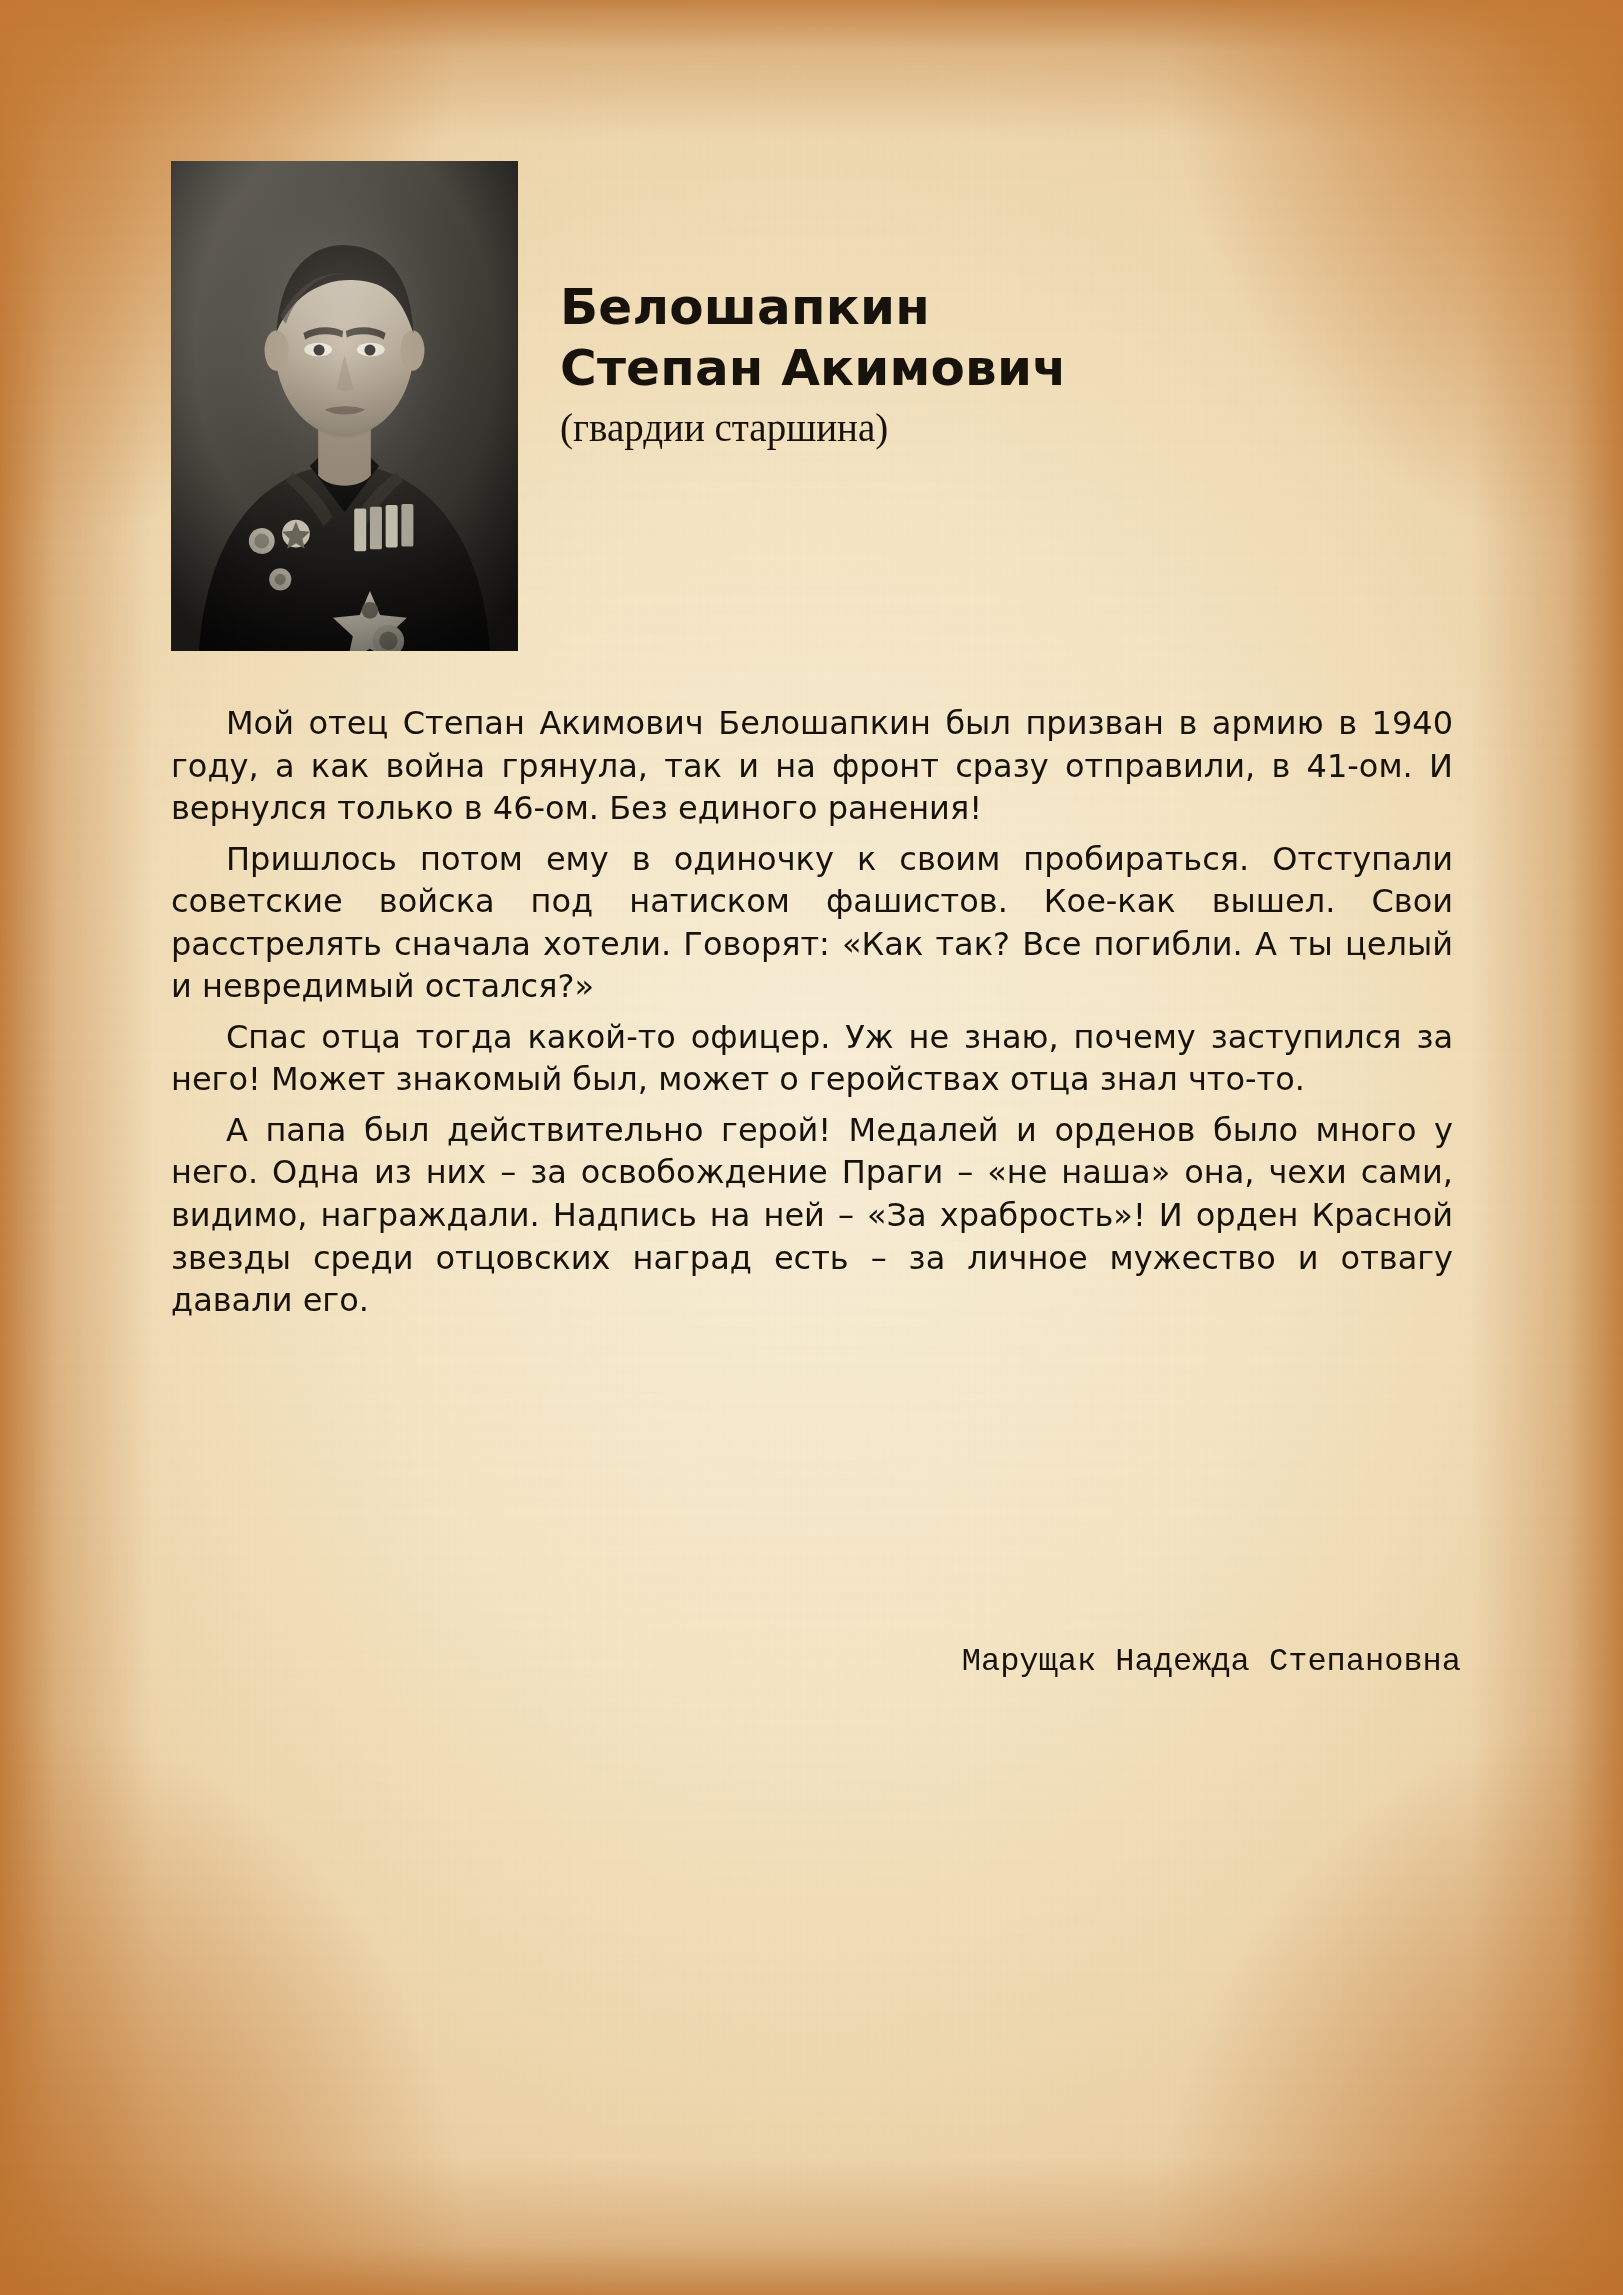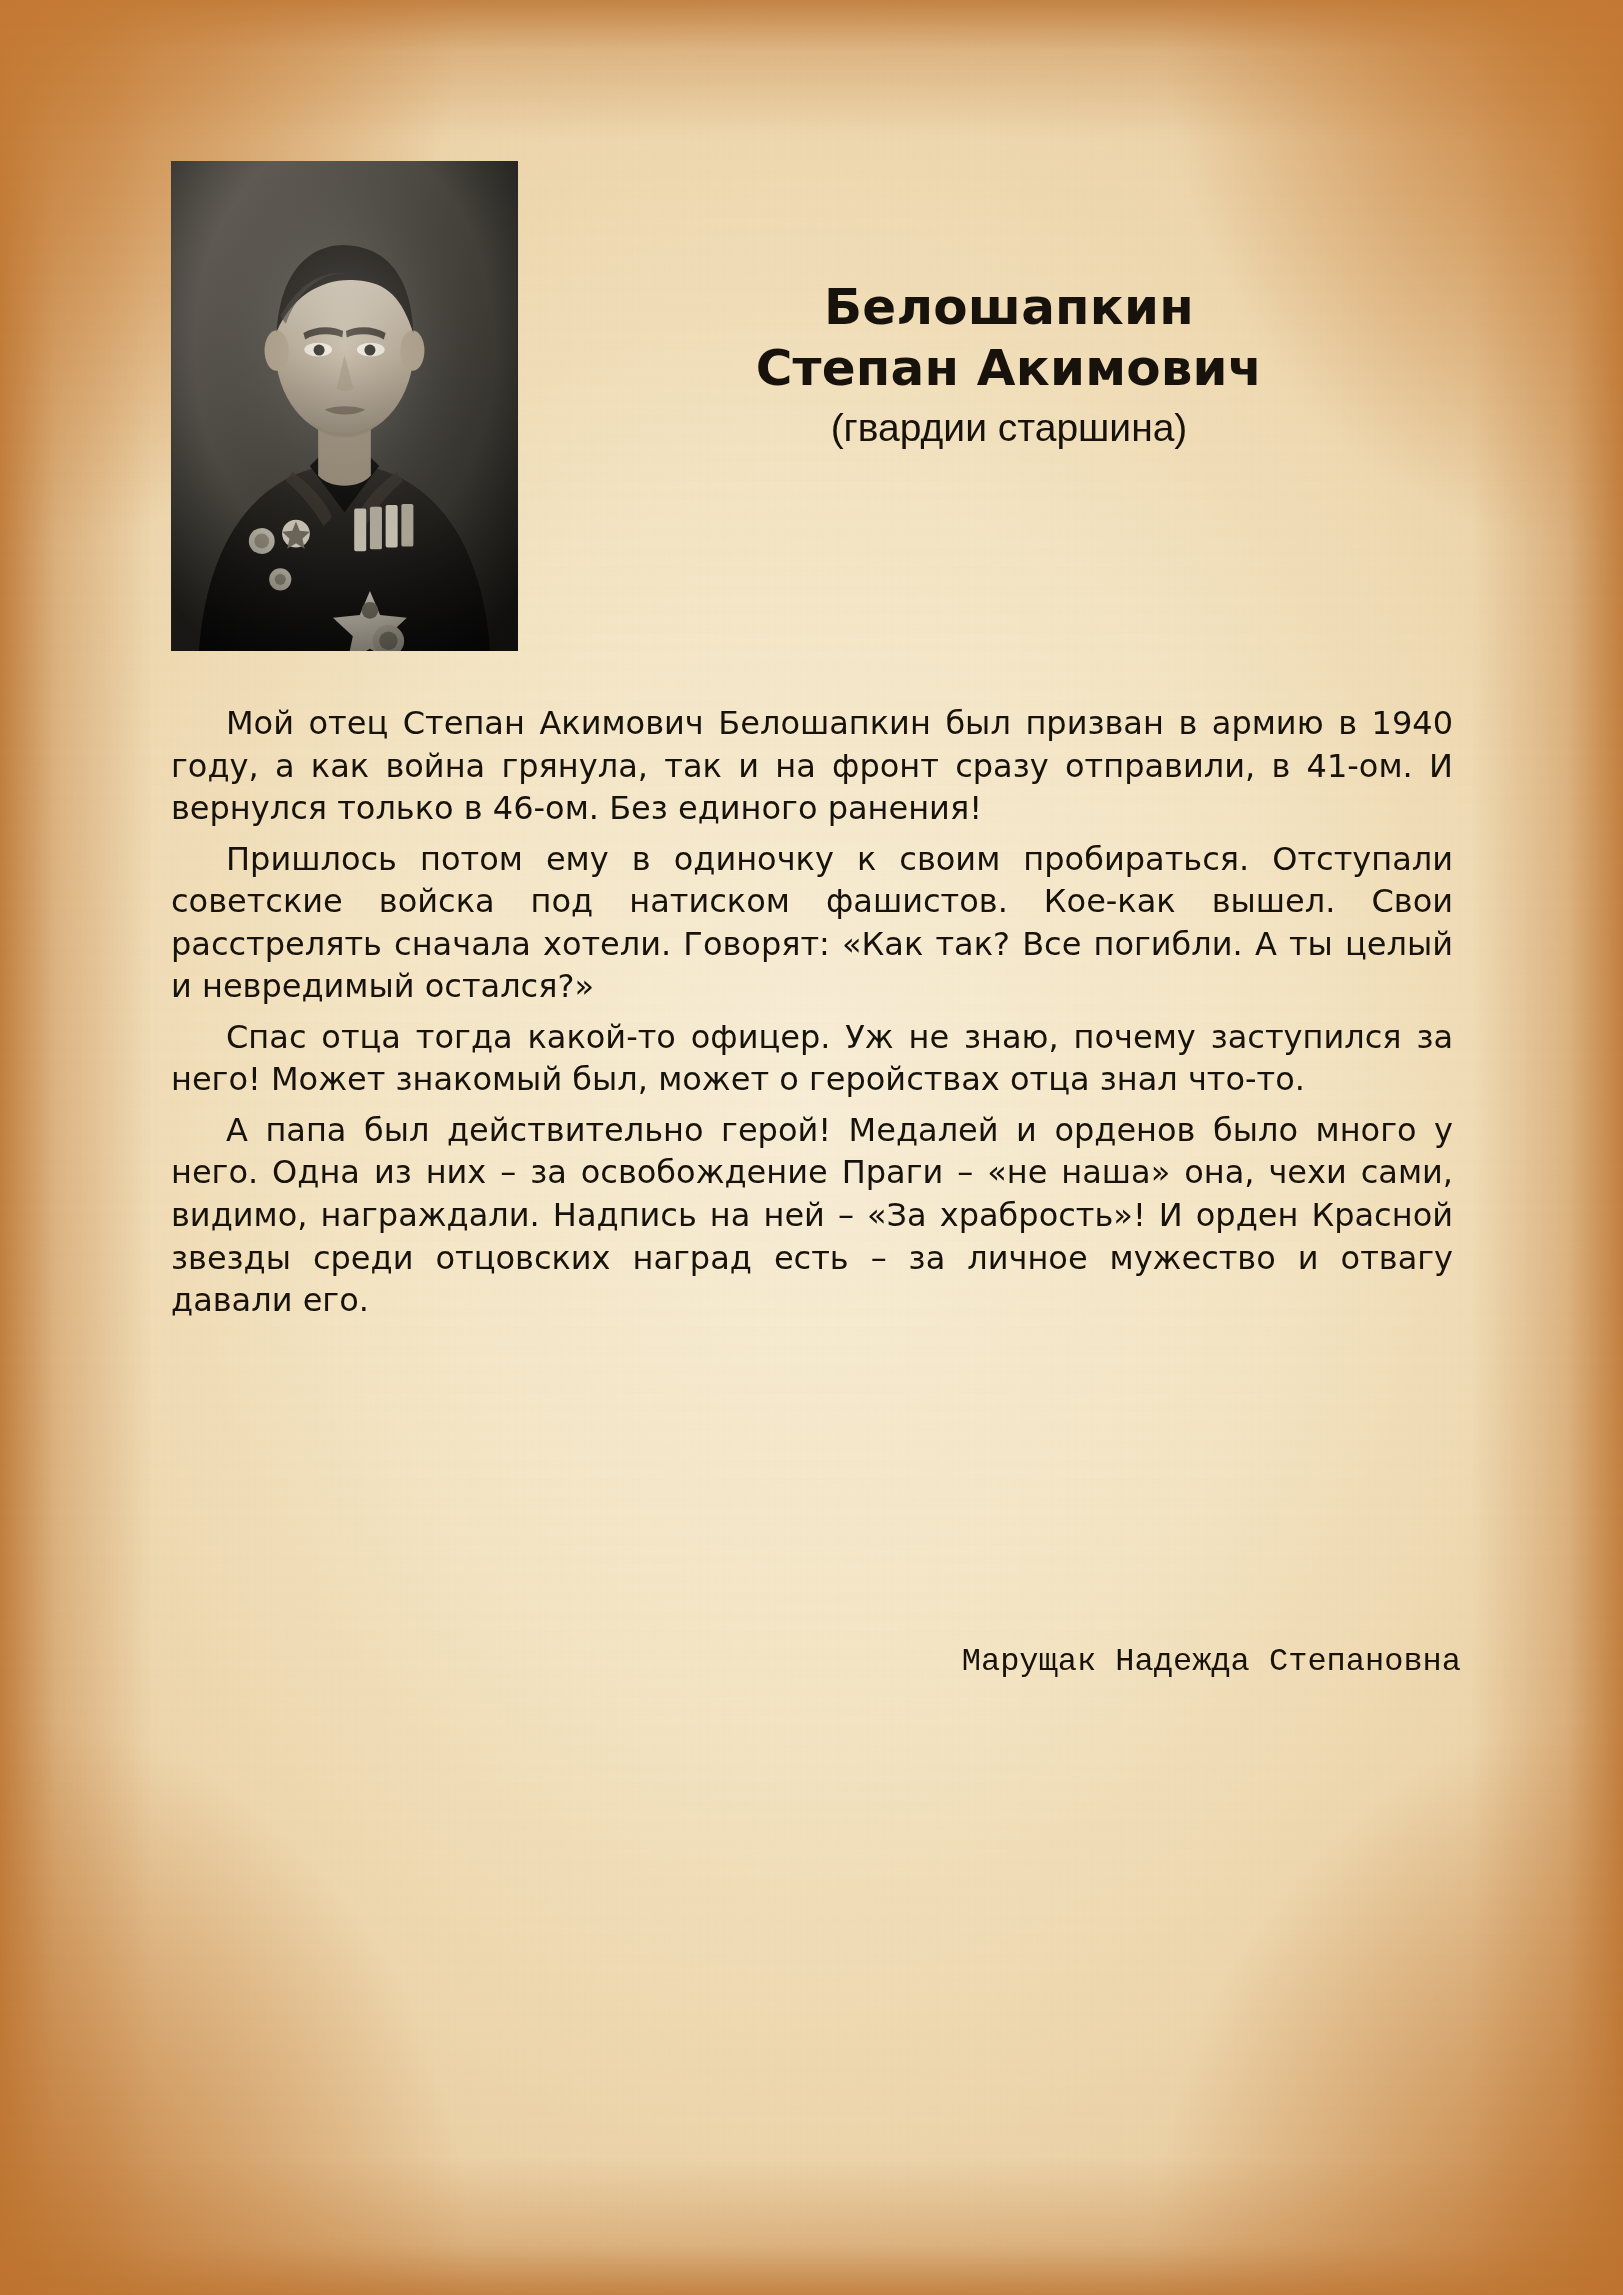--- a/index.html
+++ b/index.html
@@ -71,32 +71,32 @@
     background: #1b1814;
     overflow: hidden;
   }
   .portrait svg { display: block; }
 
   .titles {
     position: absolute;
     left: 389px;
     top: 116px;
     width: 898px;
-    text-align: center;
+    text-align: left;
   }
   .name-line {
     font-family: "DejaVu Sans", sans-serif;
     font-weight: bold;
     font-size: 50px;
     line-height: 1.22;
     color: #17120c;
     letter-spacing: 0.2px;
   }
   .rank-line {
-    font-family: Liberation Sans, sans-serif;
+    font-family: Liberation Serif, serif;
     font-weight: normal;
     font-size: 39px;
     line-height: 1.35;
     color: #17120c;
     margin-top: 2.8px;
   }
 
   
   .body-text {
     position: absolute;

